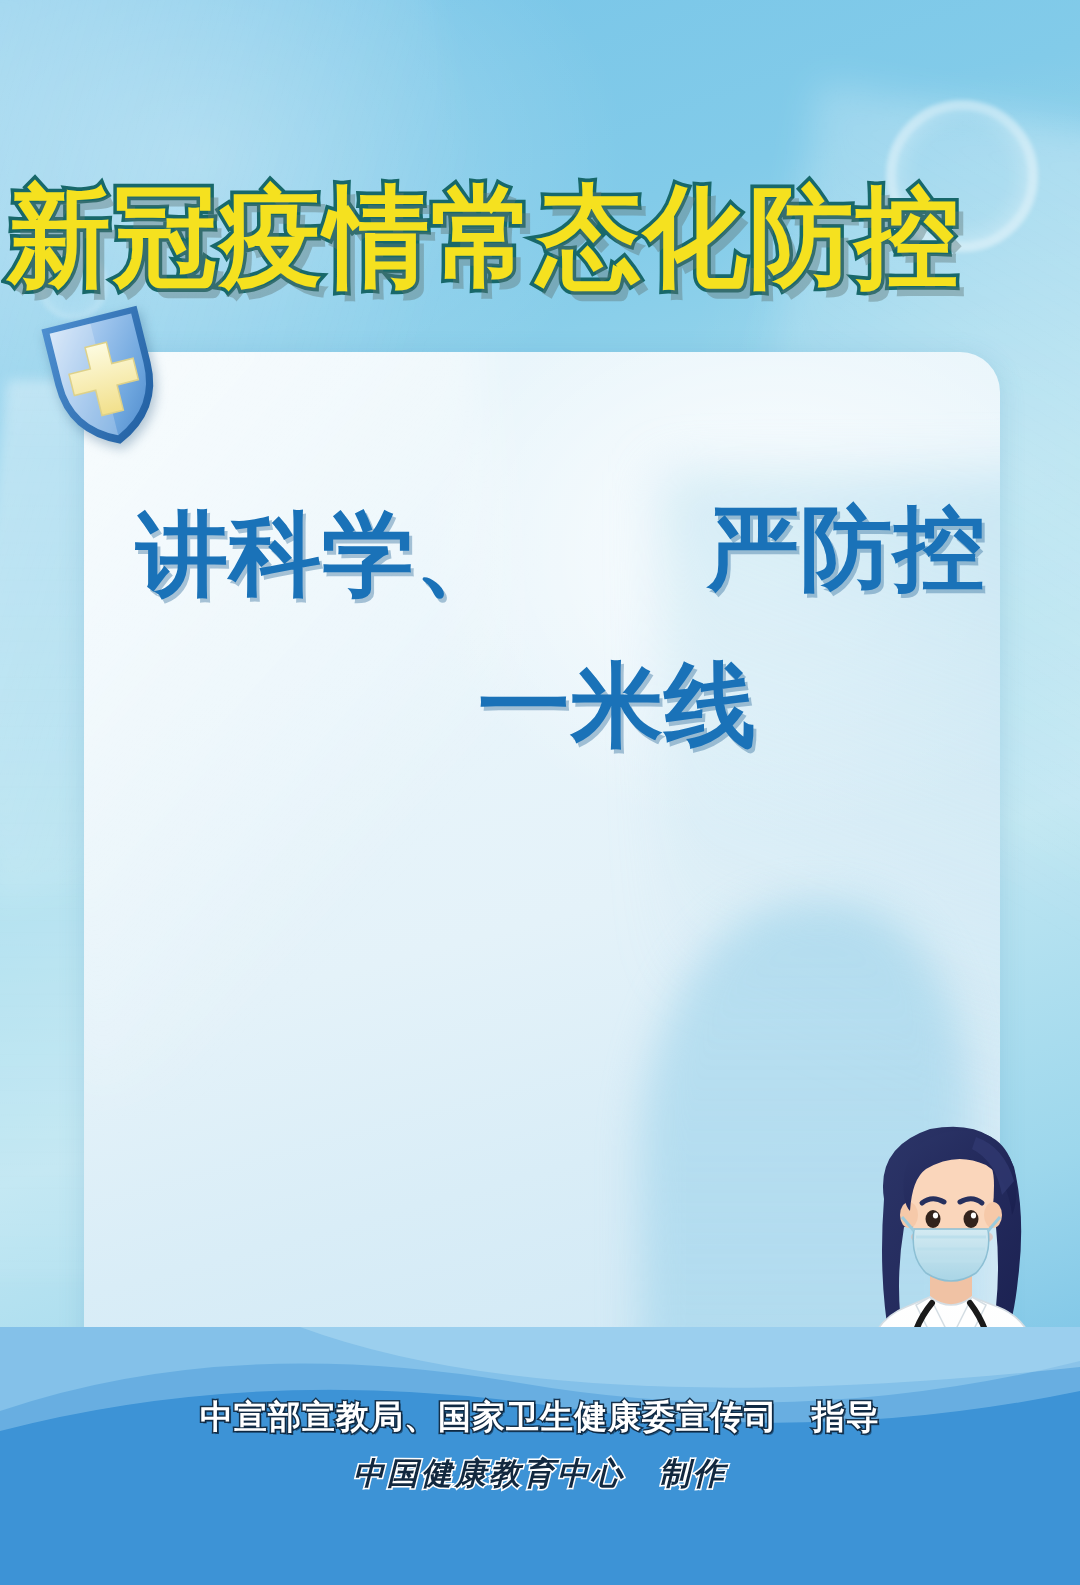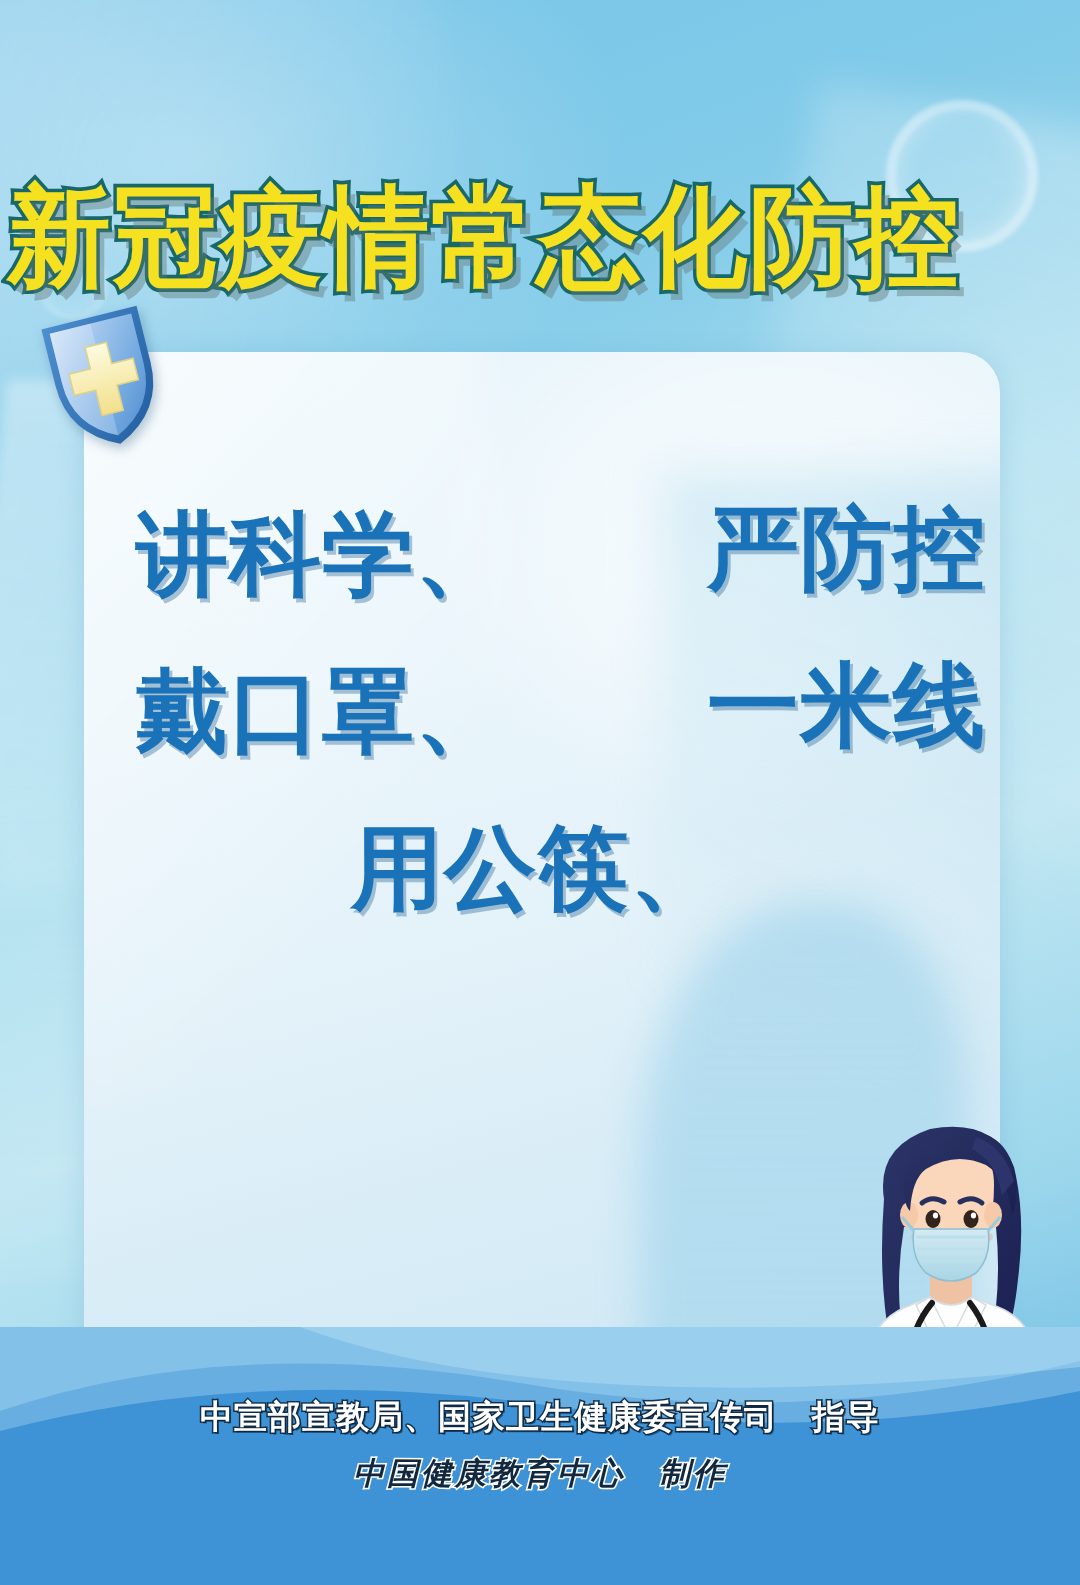--- a/index.html
+++ b/index.html
@@ -159,25 +159,23 @@
       <path d="M58 48 L80 48 L80 70 L102 70 L102 92 L80 92 L80 118 L58 118 L58 92 L36 92 L36 70 L58 70 Z" fill="url(#crossG)" stroke="#ddd18a" stroke-width="1.5"></path>
     </g>
   </svg>
 
   <div class="slogans">
     <div class="slogan-row">
       <div class="slogan-cell left">讲科学、</div>
       <div class="slogan-cell right">严防控</div>
     </div>
     <div class="slogan-row">
-      <div class="slogan-cell left">戴口罩、</div>
       <div class="slogan-cell right">一米线</div>
     </div>
     <div class="slogan-row">
-      <div class="slogan-cell left">用公筷、</div>
     </div>
   </div>
 
   <svg class="doctor" viewBox="0 0 250 400">
     <defs>
       <linearGradient id="hairG" x1="0" y1="0" x2="1" y2="1">
         <stop offset="0%" stop-color="#2c3568"></stop>
         <stop offset="55%" stop-color="#232a5c"></stop>
         <stop offset="100%" stop-color="#1a2050"></stop>
       </linearGradient>

